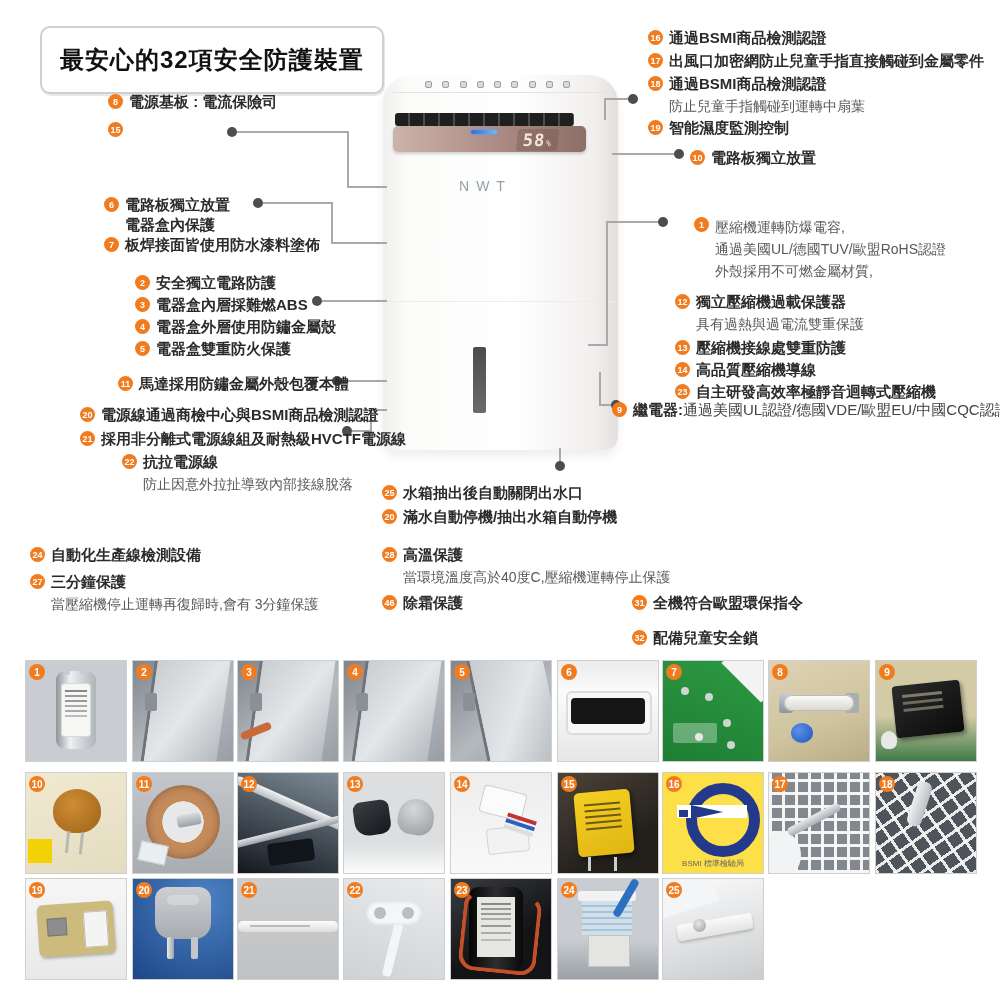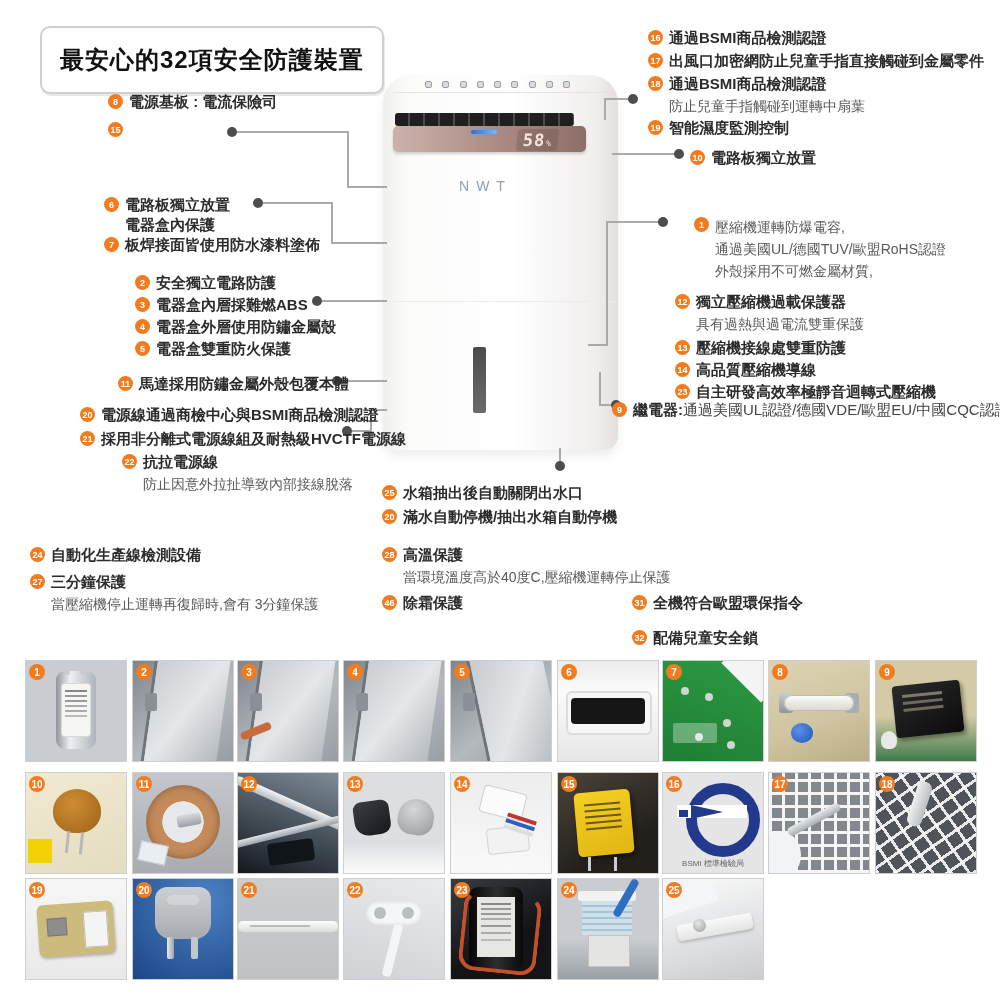--- a/index.html
+++ b/index.html
@@ -96,21 +96,21 @@
   .p13 .a{left:10px;top:28px;width:36px;height:34px;background:linear-gradient(150deg,#3c3e44,#17181c);border-radius:8px 8px 10px 14px;transform:rotate(-8deg)}
   .p13 .b{left:54px;top:26px;width:36px;height:36px;background:radial-gradient(circle at 40% 30%,#d6d7d9,#96989b);border-radius:50% 50% 40% 40%;transform:rotate(10deg)}
   .p14 .scene{background:linear-gradient(180deg,#ededed,#f9f9f9)}
   .p14 .a{left:30px;top:16px;width:42px;height:26px;background:#fbfbfb;border:1px solid #cfcfcf;border-radius:4px;transform:rotate(14deg)}
   .p14 .b{left:36px;top:54px;width:40px;height:24px;background:#f2f2f2;border:1px solid #d4d4d4;border-radius:4px;transform:rotate(-6deg)}
   .p14 .c{left:56px;top:44px;width:30px;height:4px;background:#c23333;box-shadow:0 6px 0 #2b5fc2,0 12px 0 #ddd;transform:rotate(18deg)}
   .p15 .scene{background:linear-gradient(150deg,#4d443a,#23201c 70%)}
   .p15 .a{left:18px;top:18px;width:56px;height:64px;background:linear-gradient(160deg,#f6cf22,#e0b613);border-radius:5px;transform:rotate(-5deg);box-shadow:2px 3px 5px rgba(0,0,0,.5)}
   .p15 .b{left:26px;top:30px;width:36px;height:2px;background:#6b5a10;box-shadow:0 6px 0 #6b5a10,0 12px 0 #6b5a10,0 18px 0 #6b5a10,0 24px 0 #6b5a10;transform:rotate(-5deg);z-index:2}
   .p15 .c{left:30px;top:84px;width:3px;height:14px;background:#c9ccd0;box-shadow:26px 0 0 #c9ccd0}
-  .p16 .scene{background:#e5e5e5}
+  .p16 .scene{background:#fde047}
   .p16 .a{left:23px;top:10px;width:52px;height:52px;border-radius:50%;border:11px solid #233a8c}
   .p16 .b{left:14px;top:32px;width:70px;height:13px;background:#fff}
   .p16 .c{left:28px;top:32px;width:0;height:0;border-left:32px solid #233a8c;border-top:7px solid transparent;border-bottom:7px solid transparent}
   .p16 .d{left:16px;top:35px;width:9px;height:7px;background:#233a8c}
   .p17 .scene{background:#82888d;background-image:repeating-linear-gradient(90deg,rgba(250,250,250,.95) 0 3px,transparent 3px 13px),repeating-linear-gradient(0deg,rgba(250,250,250,.95) 0 3px,transparent 3px 13px)}
   .p17 .a{left:16px;top:42px;width:58px;height:9px;background:linear-gradient(180deg,#e8eaec,#a9afb4);border-radius:4px;transform:rotate(-28deg);z-index:2}
   .p17 .b{left:-10px;top:58px;width:42px;height:48px;background:#f2f3f4;border-radius:50%}
   .p18 .scene{background:#4e545a;background-image:repeating-linear-gradient(55deg,rgba(250,250,250,.9) 0 3px,transparent 3px 15px),repeating-linear-gradient(-35deg,rgba(250,250,250,.9) 0 3px,transparent 3px 15px)}
   .p18 .a{left:36px;top:8px;width:15px;height:46px;background:linear-gradient(90deg,#eef0f1,#b9bfc4);border-radius:7px;transform:rotate(18deg)}
   .p19 .scene{background:linear-gradient(180deg,#f6f6f6,#e9e9e9)}

